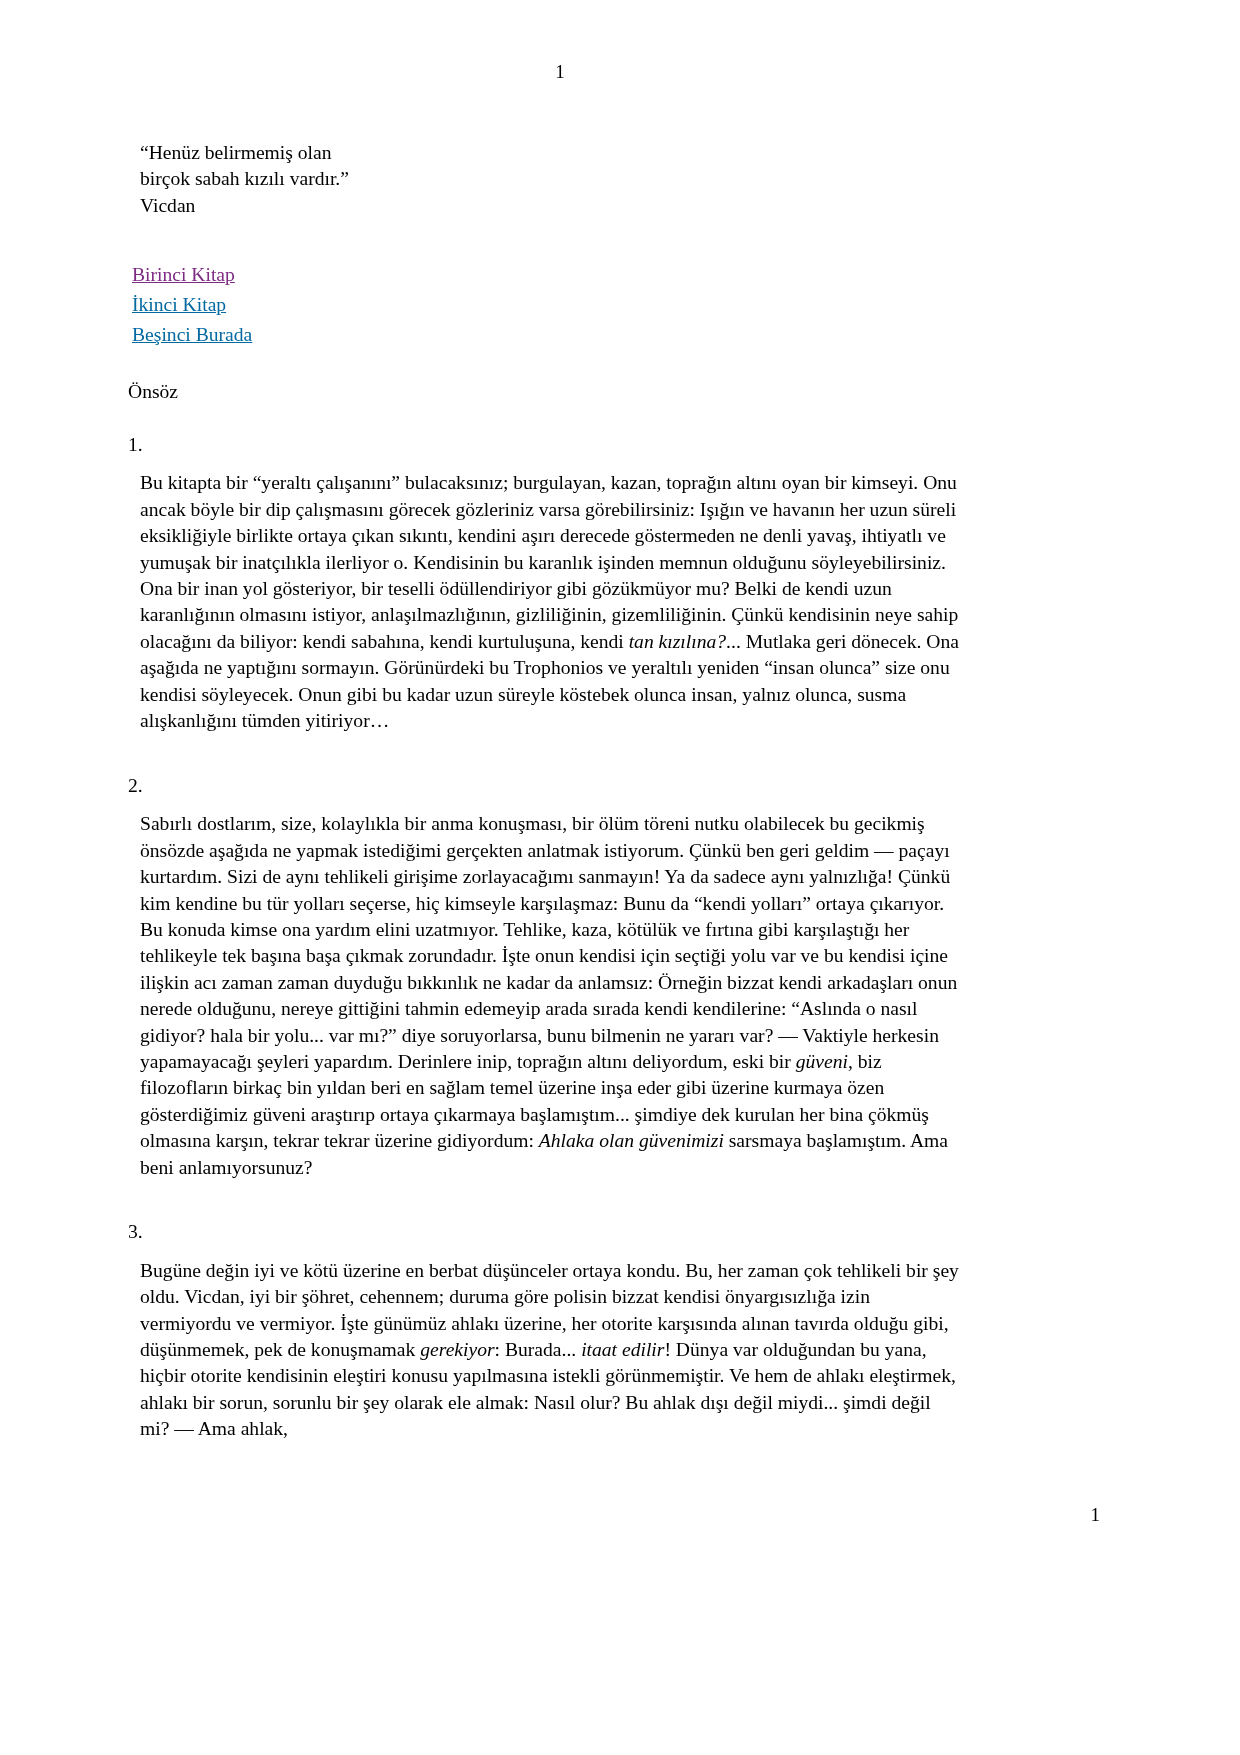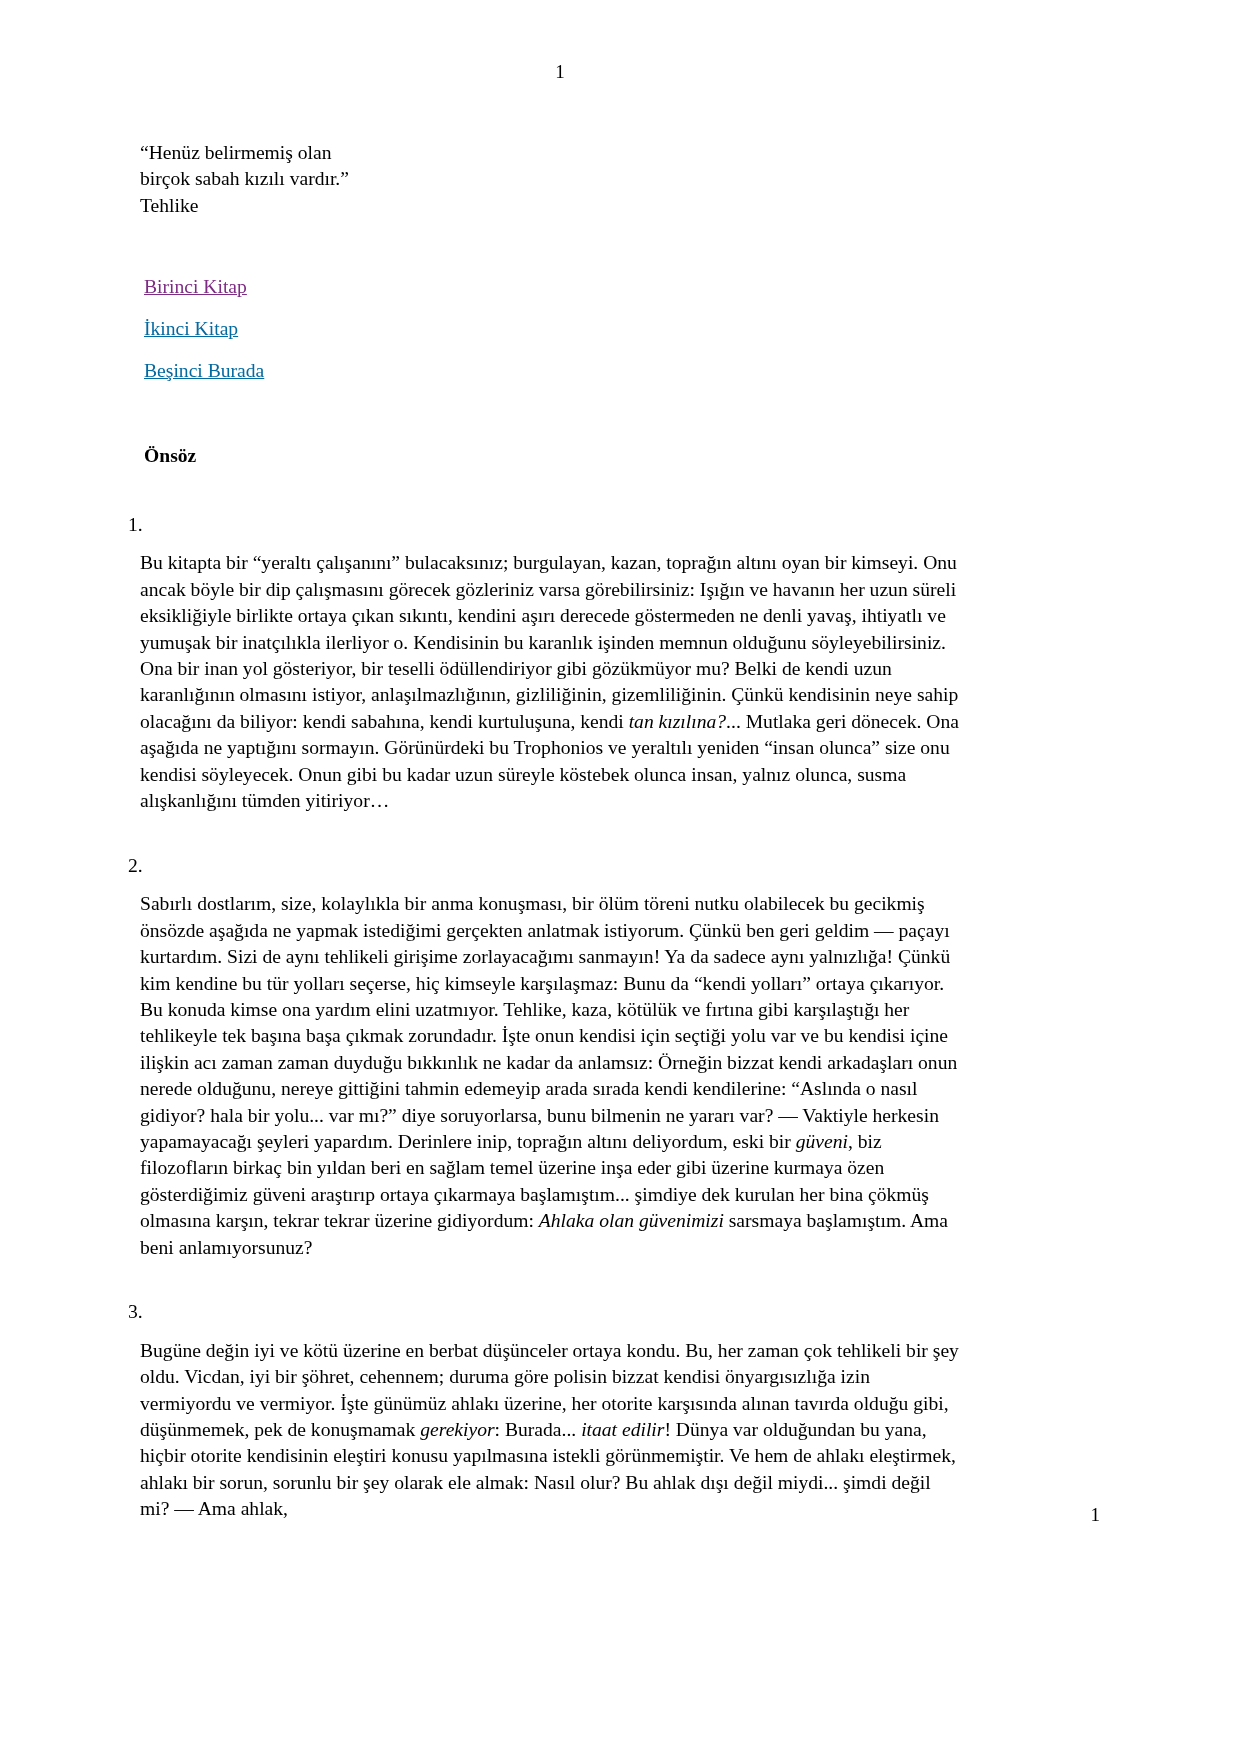--- a/index.html
+++ b/index.html
@@ -53,33 +53,33 @@
   .epigraph {
     margin: 12px;
   }
   .epigraph div { white-space: pre; }
 
   .booklist {
     margin: 0;
     padding: 0;
     list-style: none;
   }
-  .booklist li { margin: 16px; padding: 0; font-family: Liberation Serif, serif; }
+  .booklist li { margin: 4px; padding: 0; font-family: Liberation Serif, serif; }
   .booklist a {
     text-decoration: underline;
     font-size: 19.6px;
   }
   a.link-visited { color: #7d2b83; }
   a.link-unvisited { color: #0369a1; }
 
   .spacer { height: 26.4px; }
 
   .heading {
-    margin: 16px;
-    font-weight: bold;
+    margin: 0;
+    font-weight: normal;
     font-size: 19.6px;
     line-height: 26.4px;
   }
   .section-number {
     margin: 0;
   }
   .para {
     margin: 12px;
     text-align: left;
     hyphens: none;
@@ -91,21 +91,21 @@
 
 <div class="page">
 
   <div class="page-number-top">1</div>
 
   <div class="content">
 
     <div class="epigraph">
       <div>“Henüz belirmemiş olan</div>
       <div>birçok sabah kızılı vardır.”</div>
-      <div>Tehlike</div>
+      <div>Vicdan</div>
     </div>
 
     <div class="spacer"></div>
 
     <ul class="booklist">
       <li><a class="link-visited" href="#">Birinci Kitap</a></li>
       <li><a class="link-unvisited" href="#">İkinci Kitap</a></li>
       <li><a class="link-unvisited" href="#">Beşinci Burada</a></li>
     </ul>
 

